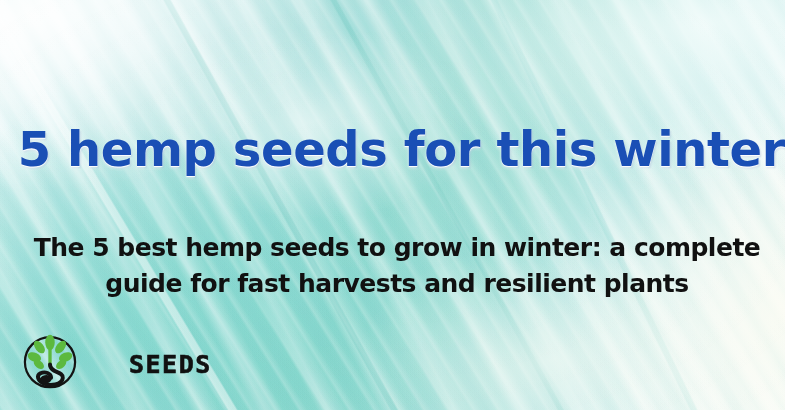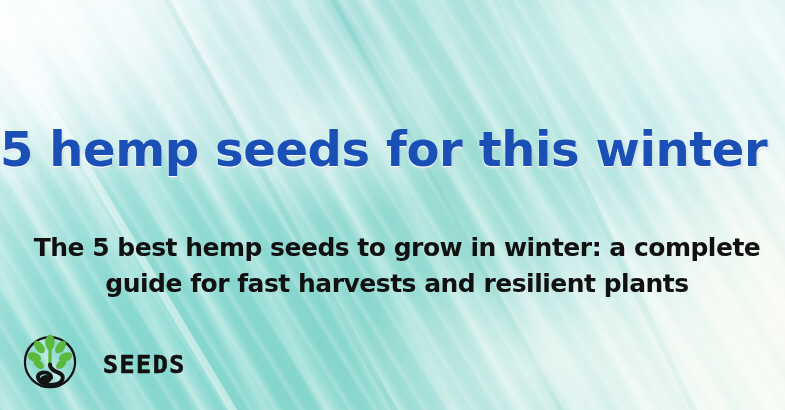--- a/index.html
+++ b/index.html
@@ -90,21 +90,21 @@
   #content {
     position: absolute;
     inset: 0;
   }
 
   #headline {
     position: absolute;
     left: 0;
     right: 0;
     top: 92px;
-    text-align: left;
+    text-align: right;
     font-family: "DejaVu Sans", sans-serif;
     font-weight: 700;
     font-size: 48px;
     line-height: 1.05;
     letter-spacing: -0.4px;
     color: #1a4fb5;
     text-shadow:
       0 1px 0 rgba(255,255,255,0.85),
       0 2px 3px rgba(255,255,255,0.75),
       1px 2px 2px rgba(20,60,140,0.22);
@@ -155,21 +155,21 @@
     -webkit-text-stroke: 0.6px currentColor;
   }
   #logo-word-sensory {
     color: #59b637;
     font-size: 25px;
   }
   #logo-word-seeds {
     color: #111111;
     font-size: 25px;
     margin-top: 5px;
-    margin-left: 16px;
+    margin-left: 42px;
   }
 </style>
 </head>
 <body>
 
 <div id="banner">
 
   <div class="bg-layer" id="bg-base"></div>
   <div class="bg-layer" id="bg-teal-pool"></div>
   <div class="bg-layer" id="bg-bands"></div>

